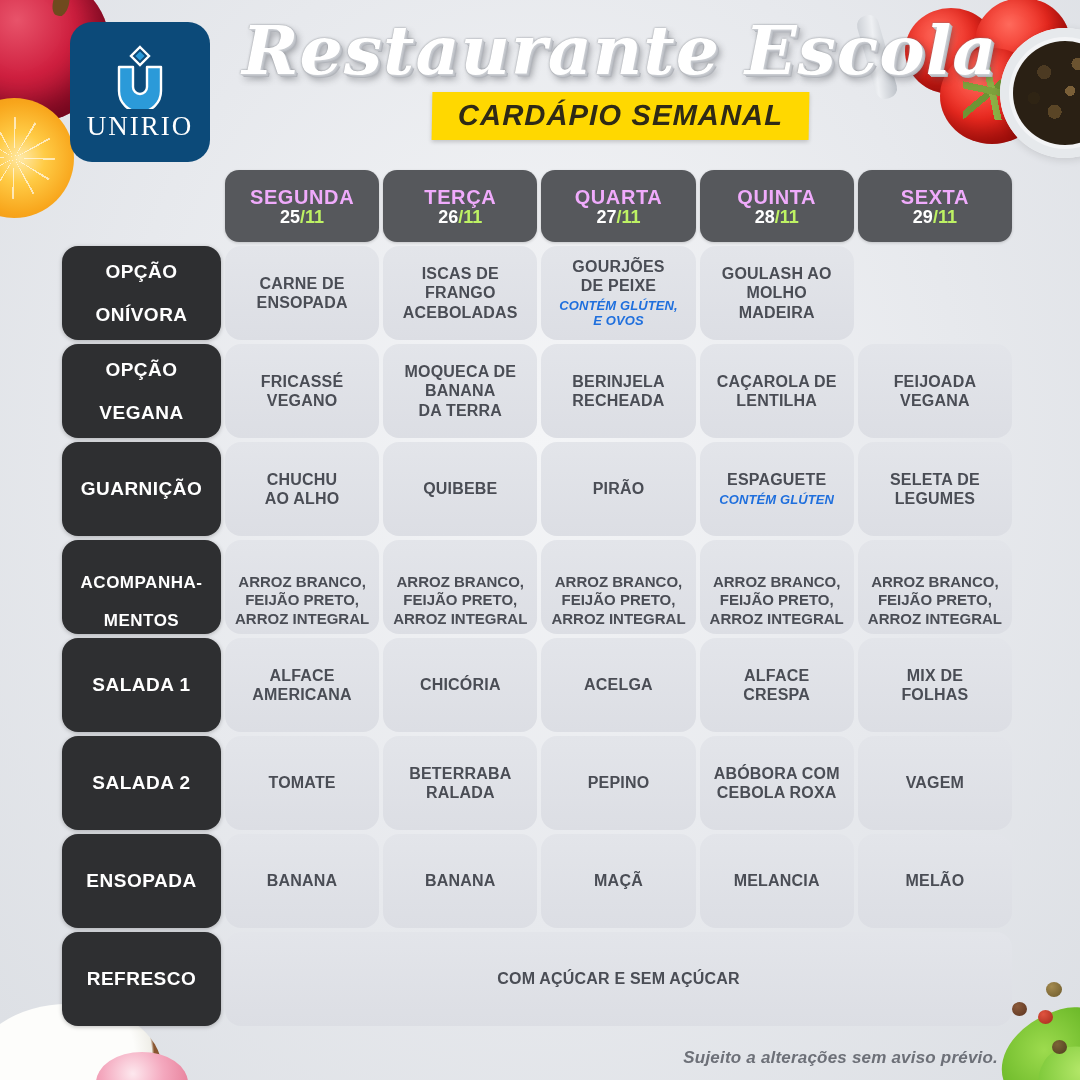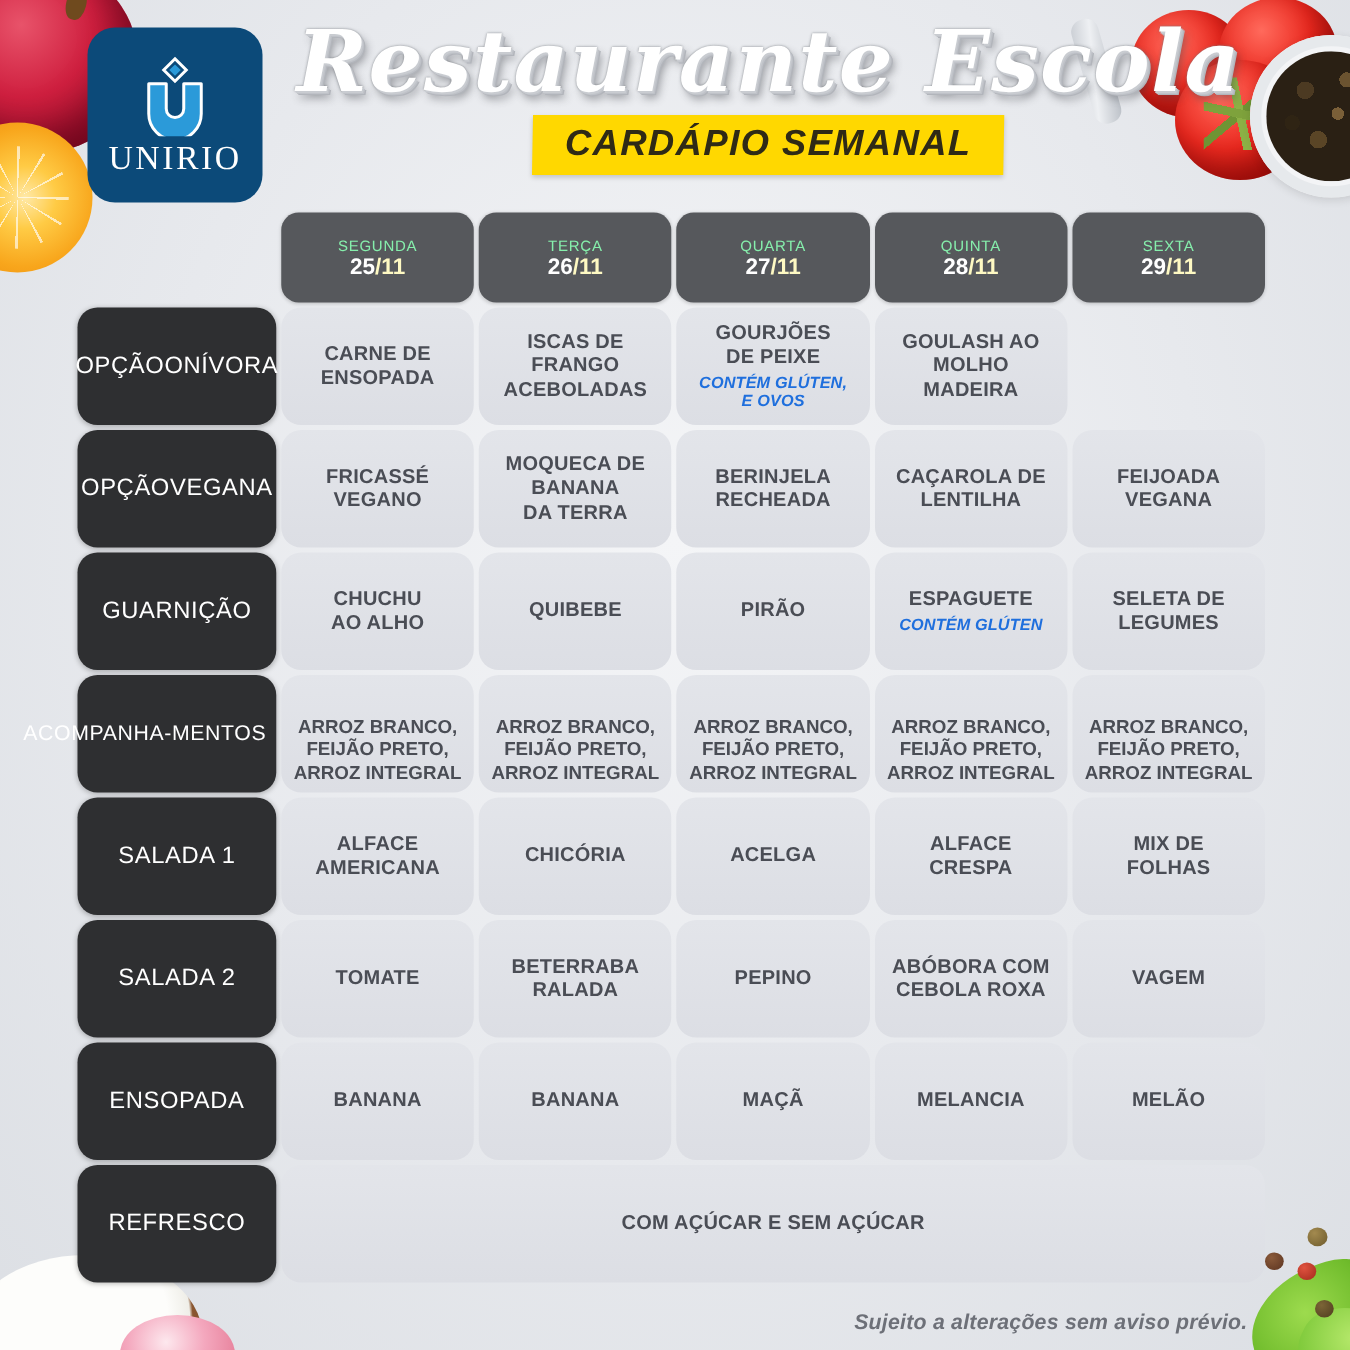--- a/index.html
+++ b/index.html
@@ -126,22 +126,21 @@
   #logo-mark { width: 74px; height: 64px; display:block; }
   #logo-word {
     color: #ffffff;
     font-family: "Liberation Serif", serif;
     font-size: 27px;
     letter-spacing: 2px;
     line-height: 1;
   }
 
   #title-block {
-    position: absolute; left: 230px; right: 80px; top: 16px;
-    text-align: center;
+    position: absolute; left: 242px; right: 80px; top: 16px;
   }
   #main-title {
     font-family: "DejaVu Serif", serif;
     font-style: italic;
     font-weight: 700;
     font-size: 68px;
     line-height: 1;
     color: #ffffff;
     letter-spacing: 1px;
     text-shadow:
@@ -175,39 +174,40 @@
   .daycell {
     background: #56585c;
     border-radius: 14px;
     height: 72px;
     display: flex; flex-direction: column;
     align-items: center; justify-content: center;
     gap: 1px;
     box-shadow: 0 1px 3px rgba(0,0,0,.18);
   }
   .day-name {
-    color: #86efac; font-weight: 400; font-size: 12px;
+    color: #f0abfc; font-weight: 700; font-size: 20px;
     letter-spacing: .6px; line-height: 1;
     font-stretch: condensed;
   }
   .day-date { color: #ffffff; font-weight: 700; font-size: 18px; line-height: 1; }
-  .day-date .mon { color: #fef9c3; font-weight: 700; }
+  .day-date .mon { color: #bef264; font-weight: 700; }
 
   .rowlabel {
     background: #2e2f31;
     border-radius: 16px;
     display: flex; align-items: center; justify-content: center;
     text-align: center;
     color: #ffffff;
-    font-weight: 400;
+    font-weight: 700;
     font-size: 19px;
     letter-spacing: .5px;
     line-height: 1.12;
     padding: 4px 8px;
     box-shadow: 0 1px 4px rgba(0,0,0,.25);
+    flex-direction: column;
   }
   .rowlabel.small { font-size: 17px; }
 
   .cell {
     background: linear-gradient(180deg,#e3e5ea 0%, #dcdee4 100%);
     border-radius: 16px;
     display: flex; flex-direction: column;
     align-items: center; justify-content: center;
     text-align: center;
     padding: 6px 6px;

